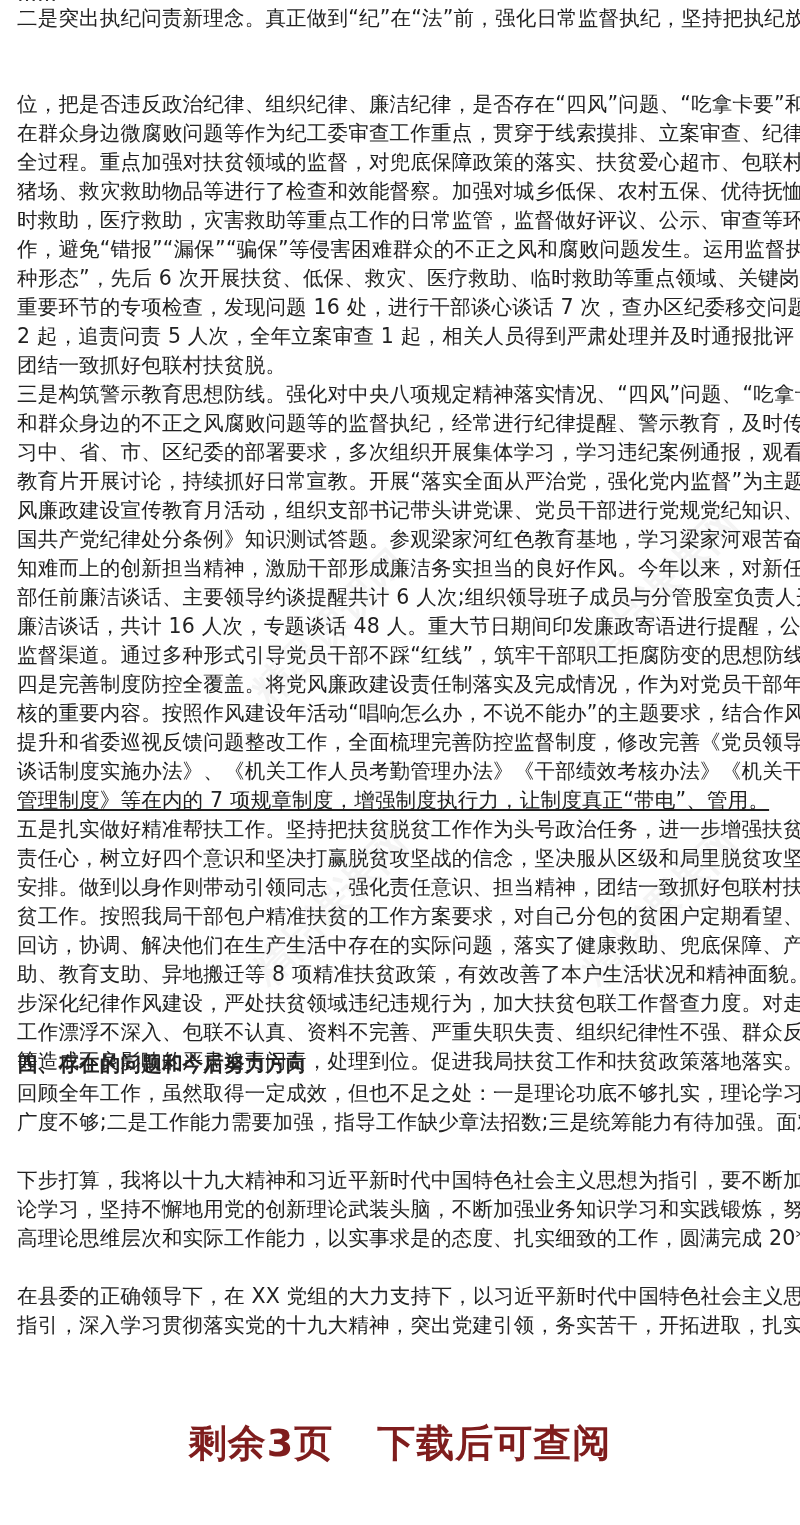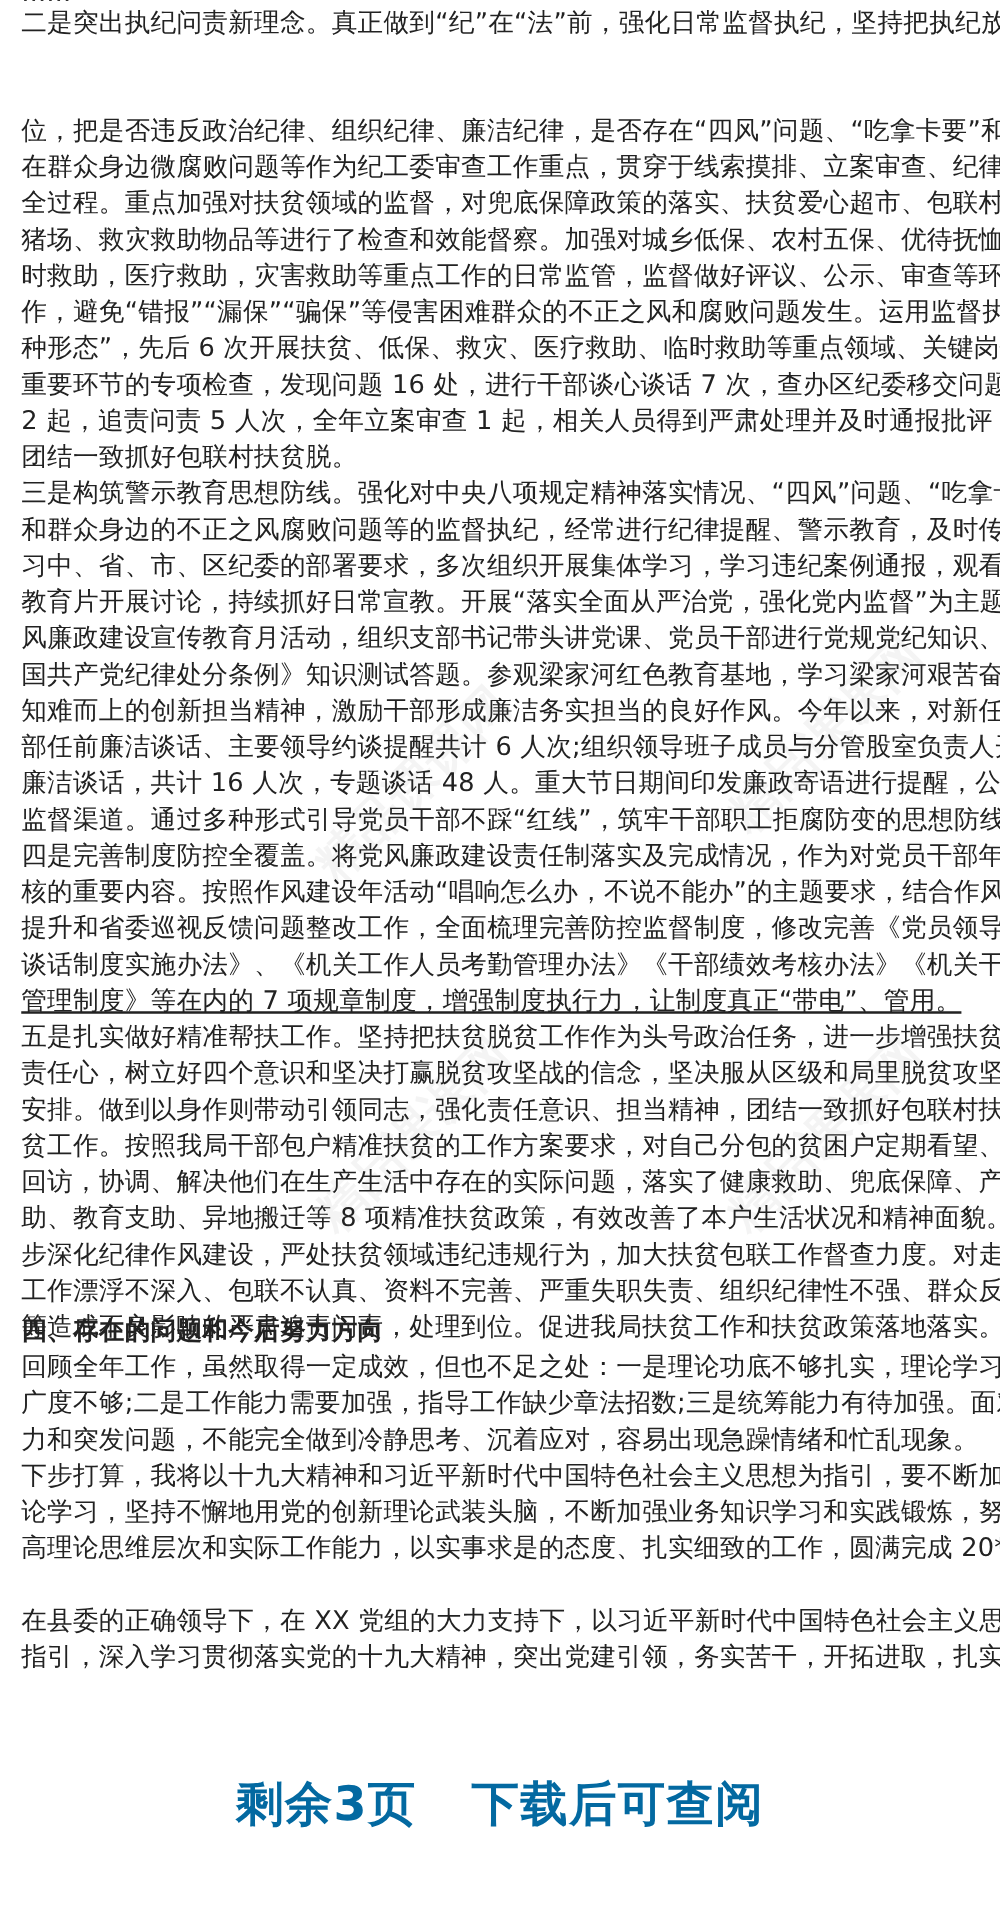--- a/index.html
+++ b/index.html
@@ -7,21 +7,21 @@
          font-family: "DejaVu Sans", "Liberation Sans", sans-serif; color: #222; }
   .page { position: absolute; left: 0; top: 0; width: 800px; height: 1525px; }
   .clip-top { position: absolute; left: 17px; top: -18px; width: 766px; height: 24px;
               font-size: 20px; line-height: 24px; color: #333; white-space: nowrap; overflow: hidden; }
   .line { position: absolute; left: 17px; width: 770px; font-size: 20.5px; line-height: 29px;
           white-space: nowrap; letter-spacing: 0.2px; color: #222; }
   .heading { font-weight: bold; }
   .watermark { position: absolute; color: rgba(0,0,0,0.045); font-size: 40px; font-weight: bold;
                transform: rotate(-45deg); white-space: nowrap; pointer-events: none; }
   .footer-note { position: absolute; left: 0; width: 800px; top: 1418px; text-align: center;
-                 font-size: 38px; font-weight: bold; color: #0369a1; letter-spacing: 1px; }
+                 font-size: 38px; font-weight: bold; color: #7f1d1d; letter-spacing: 1px; }
   .footer-note span + span { margin-left: 44px; }
 </style>
 </head>
 <body>
 
 <div class="page">
 
   <div class="watermark" style="left:230px;top:600px;">精品课课网</div>
   <div class="watermark" style="left:560px;top:560px;">精品课课网</div>
   <div class="watermark" style="left:560px;top:880px;">精品课课网</div>
@@ -66,21 +66,20 @@
   <div class="line" style="top:931px;">回访，协调、解决他们在生产生活中存在的实际问题，落实了健康救助、兜底保障、产业扶</div>
   <div class="line" style="top:960px;">助、教育支助、异地搬迁等 8 项精准扶贫政策，有效改善了本户生活状况和精神面貌。进一</div>
   <div class="line" style="top:989px;">步深化纪律作风建设，严处扶贫领域违纪违规行为，加大扶贫包联工作督查力度。对走形式、</div>
   <div class="line" style="top:1018px;">工作漂浮不深入、包联不认真、资料不完善、严重失职失责、组织纪律性不强、群众反映差</div>
   <div class="line" style="top:1047px;">等造成不良影响的严肃追责问责，处理到位。促进我局扶贫工作和扶贫政策落地落实。</div>
 
   <div class="line heading" style="top:1050px;">四、存在的问题和今后努力方向</div>
 
   <div class="line" style="top:1079px;">回顾全年工作，虽然取得一定成效，但也不足之处：一是理论功底不够扎实，理论学习深度</div>
   <div class="line" style="top:1108px;">广度不够;二是工作能力需要加强，指导工作缺少章法招数;三是统筹能力有待加强。面对压</div>
-  <div class="line" style="top:1137px;">力和突发问题，不能完全做到冷静思考、沉着应对，容易出现急躁情绪和忙乱现象。</div>
 
   <div class="line" style="top:1166px;">下步打算，我将以十九大精神和习近平新时代中国特色社会主义思想为指引，要不断加强理</div>
   <div class="line" style="top:1195px;">论学习，坚持不懈地用党的创新理论武装头脑，不断加强业务知识学习和实践锻炼，努力提</div>
   <div class="line" style="top:1224px;">高理论思维层次和实际工作能力，以实事求是的态度、扎实细致的工作，圆满完成 20**年各</div>
 
   <div class="line" style="top:1282px;">在县委的正确领导下，在 XX 党组的大力支持下，以习近平新时代中国特色社会主义思想为</div>
   <div class="line" style="top:1311px;">指引，深入学习贯彻落实党的十九大精神，突出党建引领，务实苦干，开拓进取，扎实做好</div>
 
   <div class="footer-note">
     <span>剩余3页</span><span>下载后可查阅</span>

